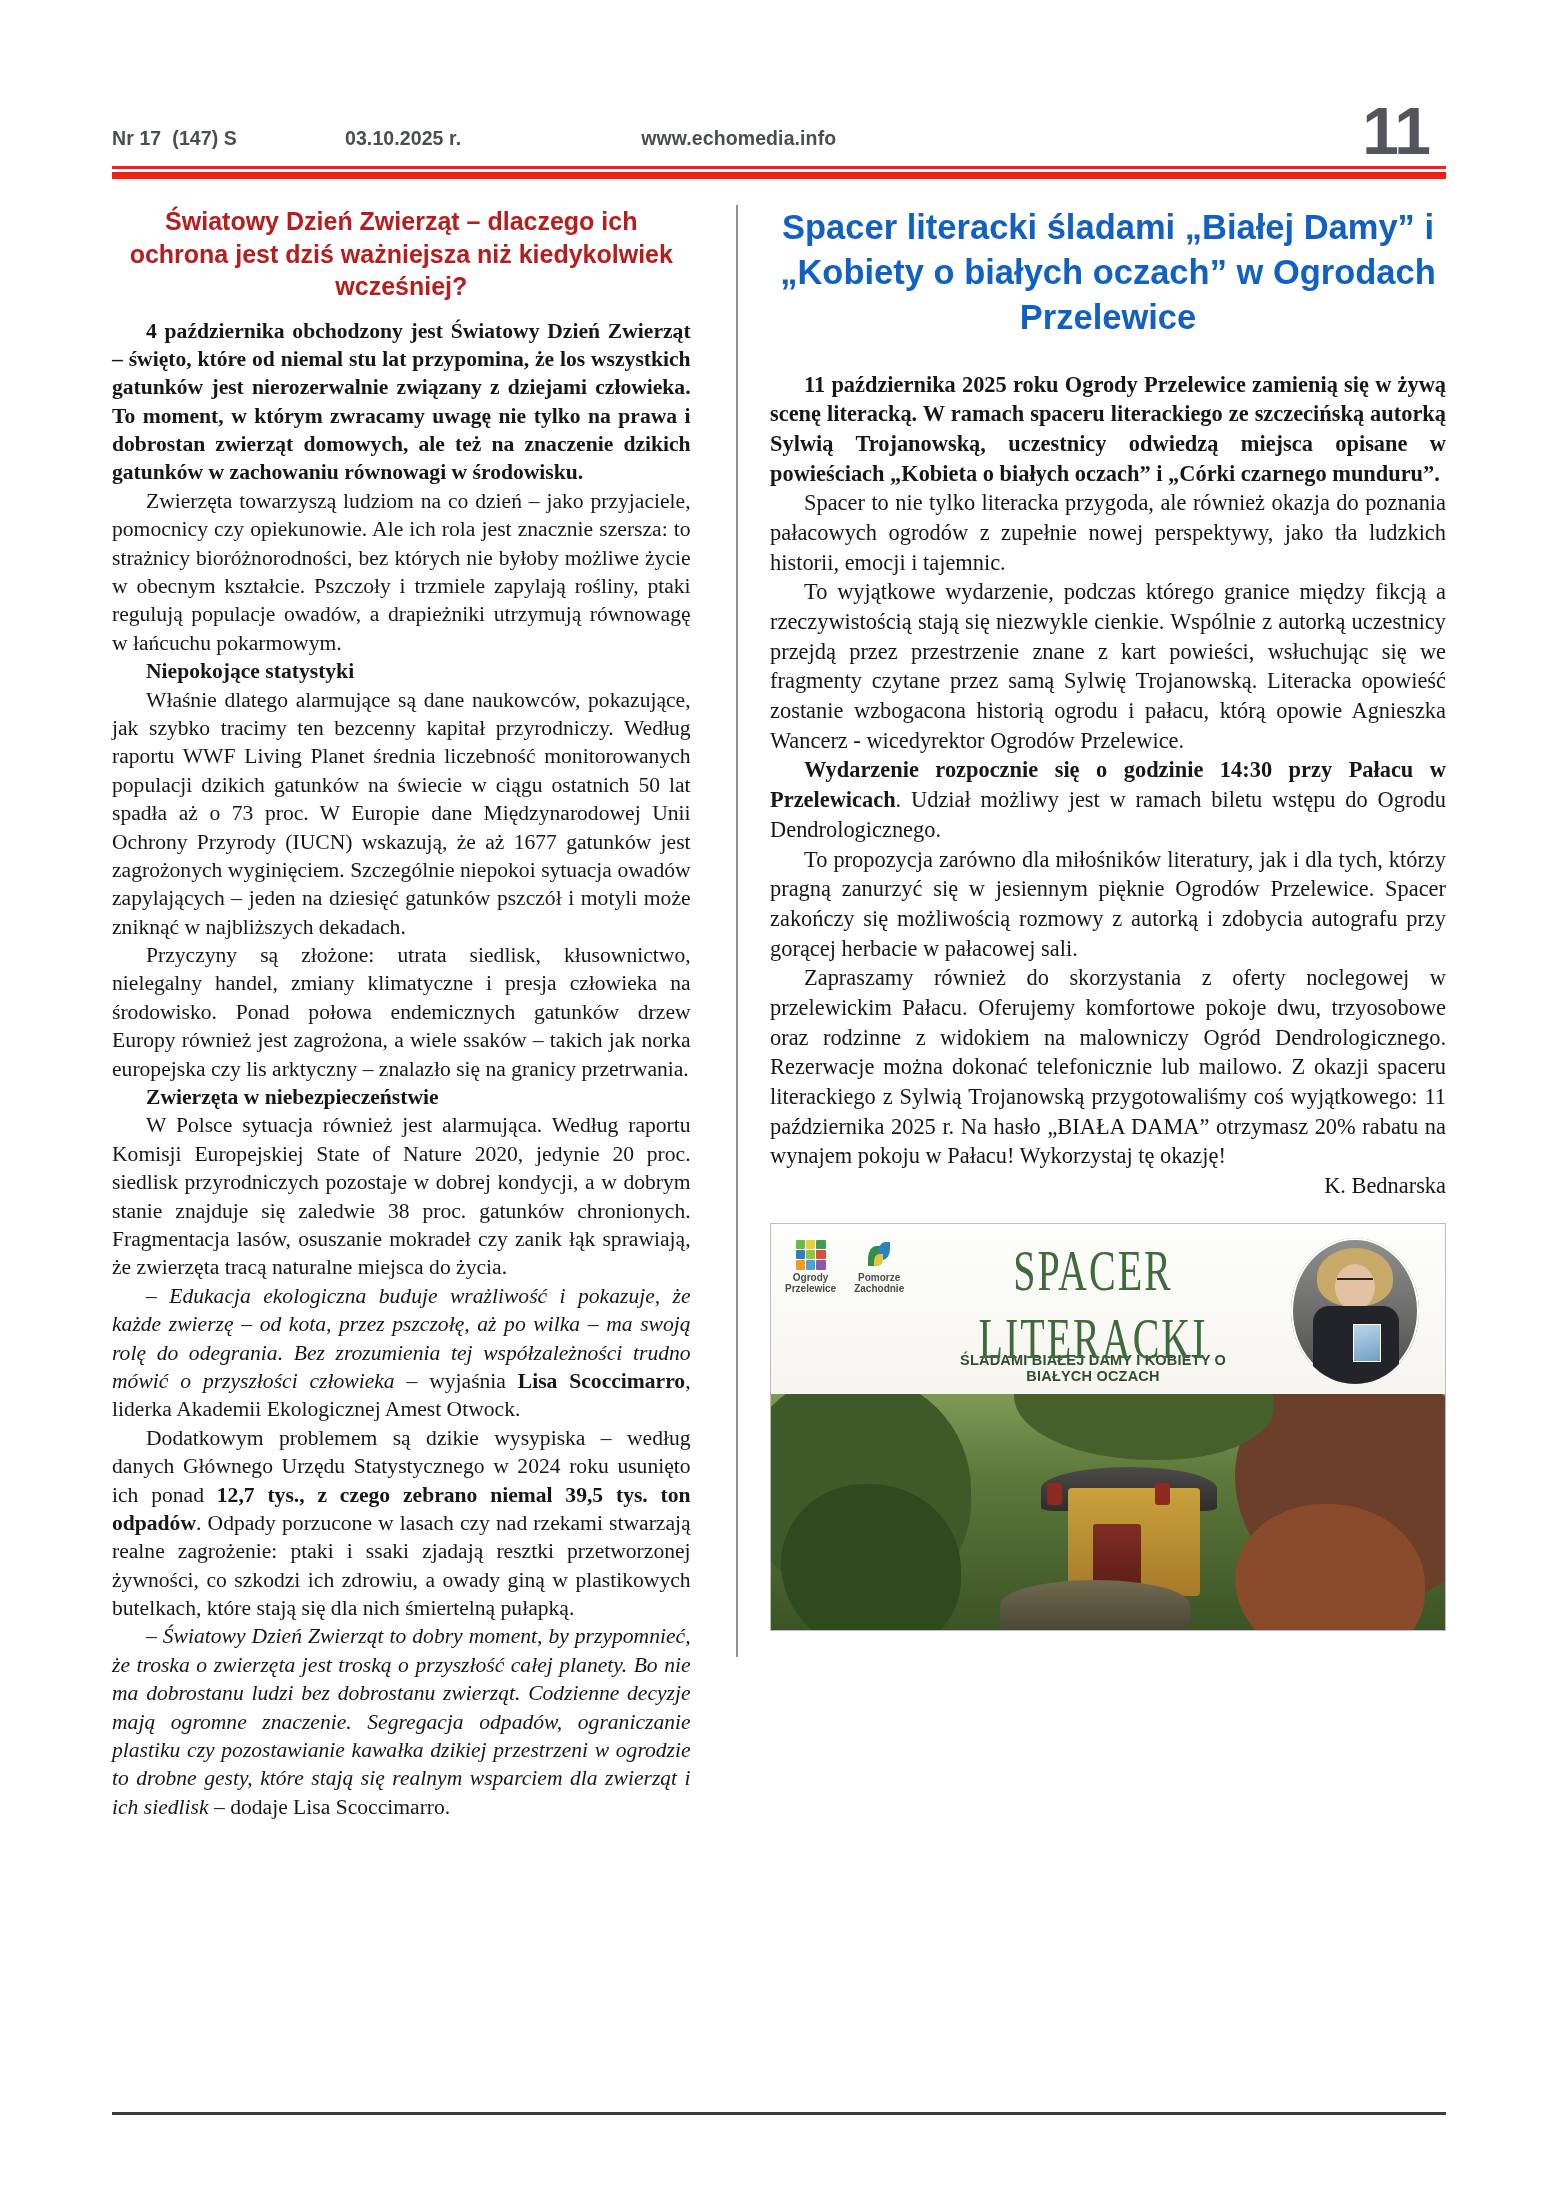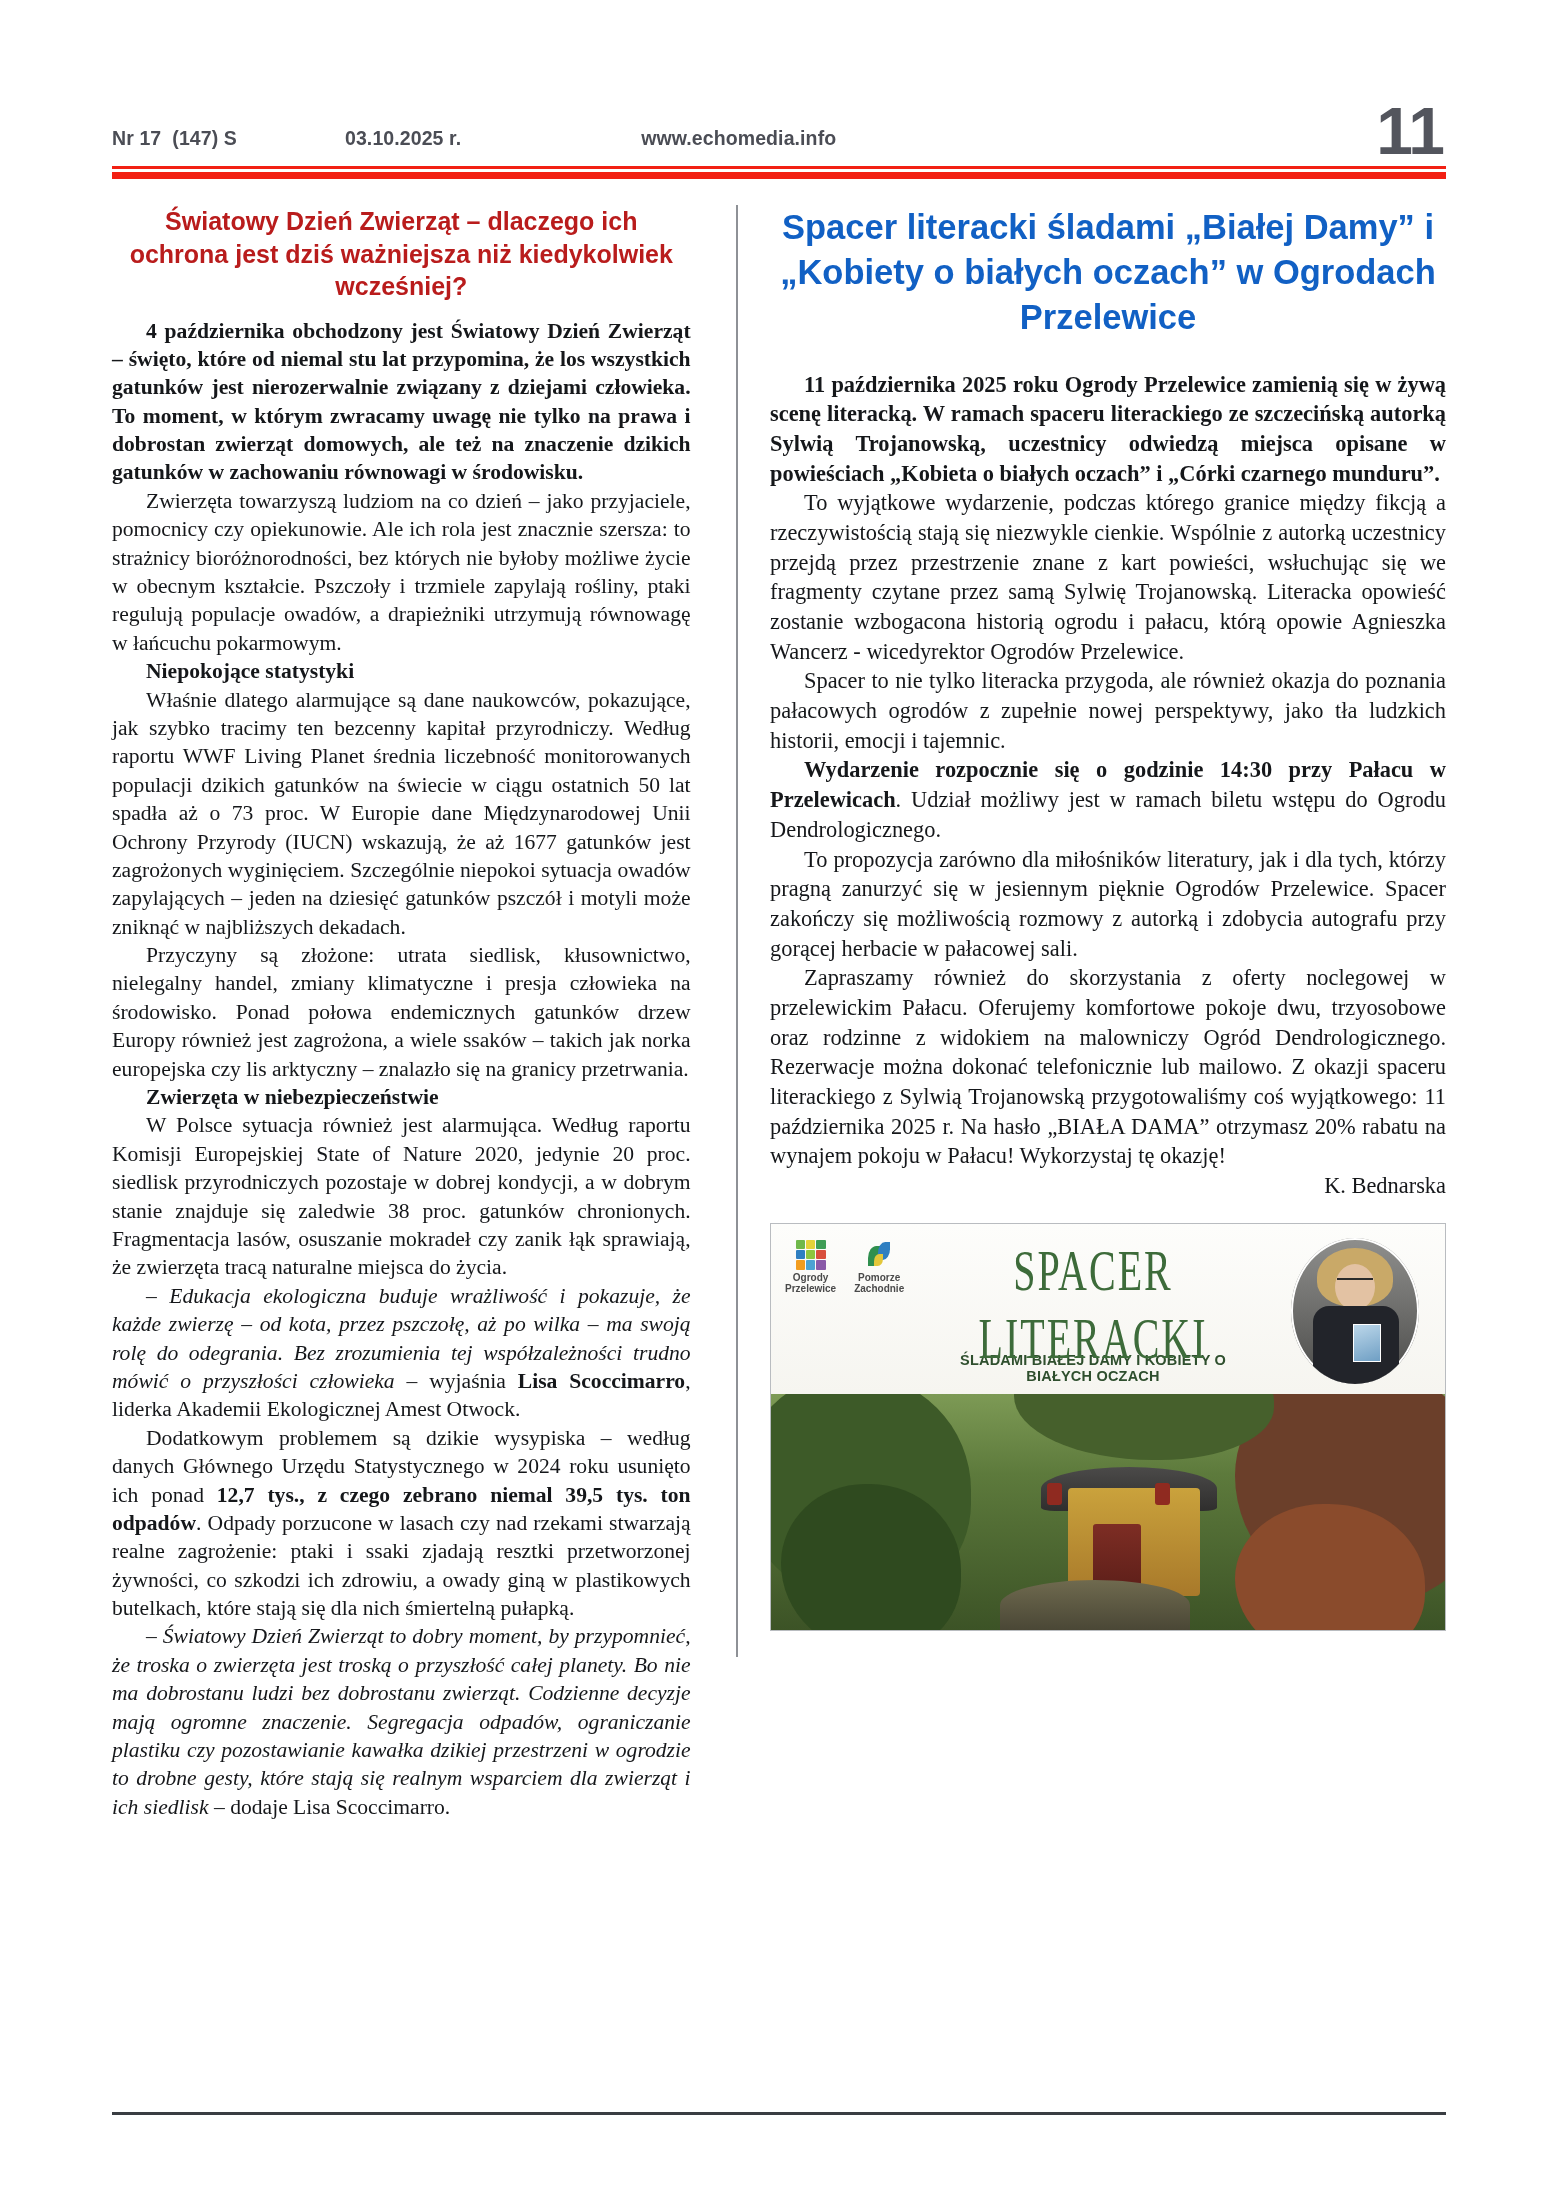--- a/index.html
+++ b/index.html
@@ -30,21 +30,21 @@
     font-family:"Liberation Sans", sans-serif;
     font-weight:bold;
     font-size:19.5px;
     color:#4b4d55;
     letter-spacing:.1px;
     white-space:pre;
   }
   .mh-issue{margin-right:108px;}
   .mh-date{margin-right:180px;}
   .mh-pageno{
-    position:absolute;right:2px;bottom:-14px;
+    position:absolute;right:16px;bottom:-14px;
     font-family:"Liberation Sans", sans-serif;
     font-weight:bold;
     font-size:66px;
     line-height:1;
     color:#53555d;
     letter-spacing:-1px;
   }
 
   
   .rule-red{
@@ -262,22 +262,22 @@
 
     </div>
 
     <div class="col-gap"></div>
 
     <div class="col col-right">
 
       <h2 class="hl-blue">Spacer literacki śladami „Białej Damy” i „Kobiety o białych oczach” w Ogrodach Przelewice</h2>
 
       <p class="lead">11 października 2025 roku Ogrody Przelewice zamienią się w żywą scenę literacką. W ramach spaceru literackiego ze szczecińską autorką Sylwią Trojanowską, uczestnicy odwiedzą miejsca opisane w powieściach „Kobieta o białych oczach” i „Córki czarnego munduru”.</p>
+      <p>Spacer to nie tylko literacka przygoda, ale również okazja do poznania pałacowych ogrodów z zupełnie nowej perspektywy, jako tła ludzkich historii, emocji i tajemnic.</p>
       <p>To wyjątkowe wydarzenie, podczas którego granice między fikcją a rzeczywistością stają się niezwykle cienkie. Wspólnie z autorką uczestnicy przejdą przez przestrzenie znane z kart powieści, wsłuchując się we fragmenty czytane przez samą Sylwię Trojanowską. Literacka opowieść zostanie wzbogacona historią ogrodu i pałacu, którą opowie Agnieszka Wancerz - wicedyrektor Ogrodów Przelewice.</p>
-      <p>Spacer to nie tylko literacka przygoda, ale również okazja do poznania pałacowych ogrodów z zupełnie nowej perspektywy, jako tła ludzkich historii, emocji i tajemnic.</p>
 
       <p><b>Wydarzenie rozpocznie się o godzinie 14:30 przy Pałacu w Przelewicach</b><span>. Udział możliwy jest w ramach biletu wstępu do Ogrodu Dendrologicznego.</span></p>
 
       <p>To propozycja zarówno dla miłośników literatury, jak i dla tych, którzy pragną zanurzyć się w jesiennym pięknie Ogrodów Przelewice. Spacer zakończy się możliwością rozmowy z autorką i zdobycia autografu przy gorącej herbacie w pałacowej sali.</p>
       <p>Zapraszamy również do skorzystania z oferty noclegowej w przelewickim Pałacu. Oferujemy komfortowe pokoje dwu, trzyosobowe oraz rodzinne z widokiem na malowniczy Ogród Dendrologicznego. Rezerwacje można dokonać telefonicznie lub mailowo.  Z okazji  spaceru literackiego z Sylwią Trojanowską przygotowaliśmy coś wyjątkowego:  11 października 2025 r. Na hasło „BIAŁA DAMA” otrzymasz 20% rabatu na wynajem pokoju w Pałacu!  Wykorzystaj tę okazję!</p>
 
       <p class="sig">K. Bednarska</p>
 
       <div class="media">
 

